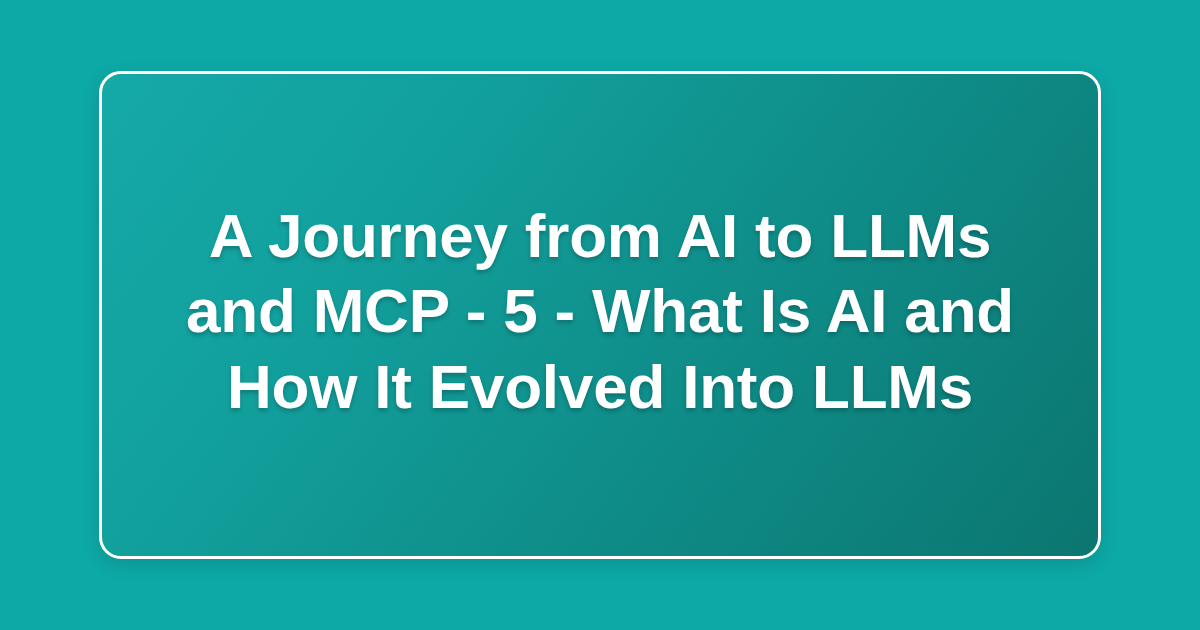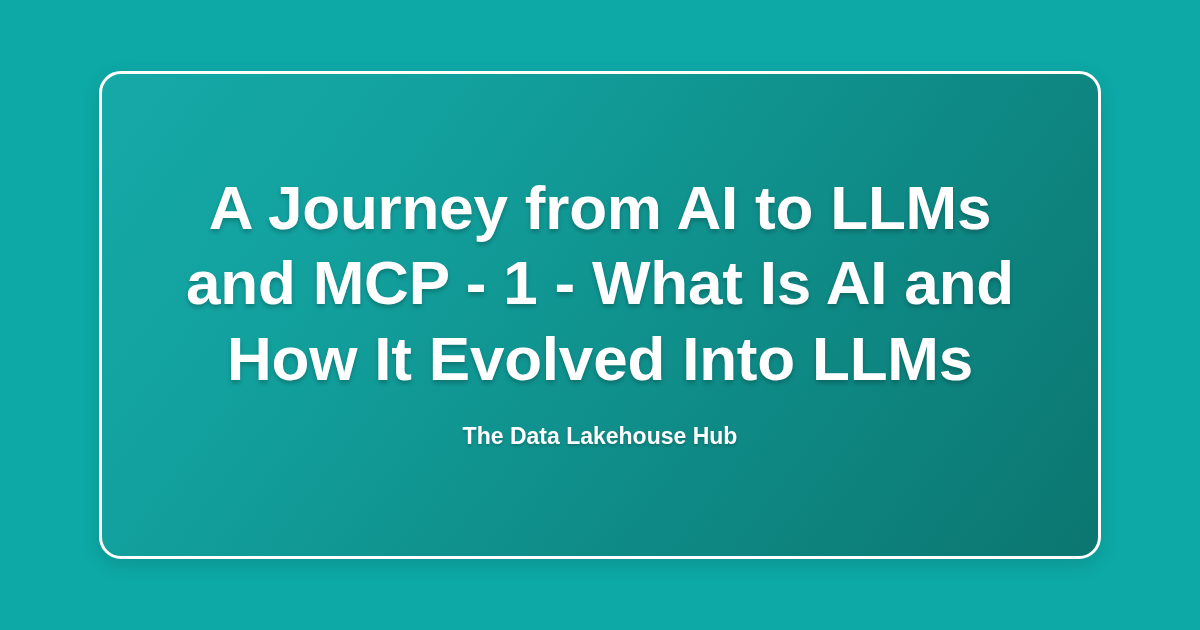--- a/index.html
+++ b/index.html
@@ -66,16 +66,15 @@
     line-height: 1.3;
     text-align: center;
     text-shadow: 0 2px 3px rgba(0, 0, 0, 0.20);
   }
 </style>
 </head>
 <body>
 
 <div class="og-canvas">
   <div class="card">
-    <h1 class="title">A Journey from AI to LLMs and MCP - 1 - What Is AI and How It Evolved Into LLMs</h1>
-    <p class="subtitle">The Data Lakehouse Hub</p>
+    <h1 class="title">A Journey from AI to LLMs and MCP - 5 - What Is AI and How It Evolved Into LLMs</h1>
   </div>
 </div>
 
 </body></html>

